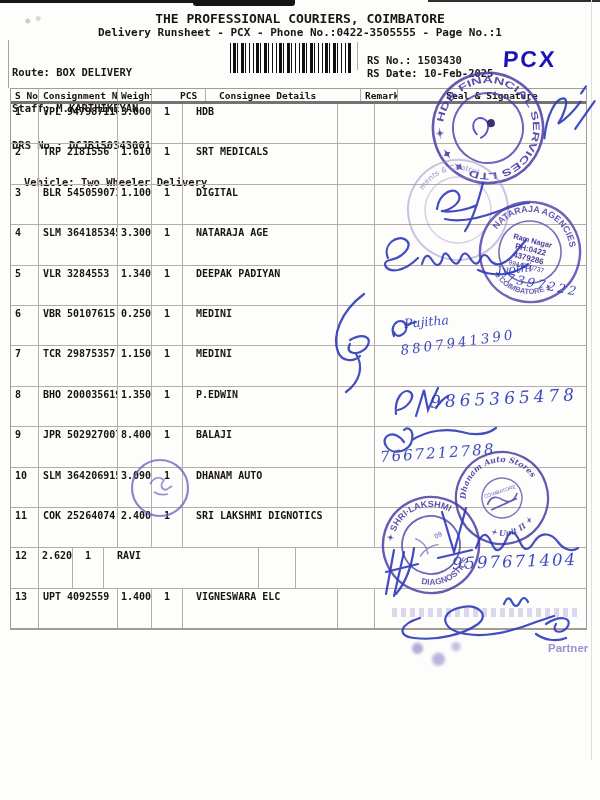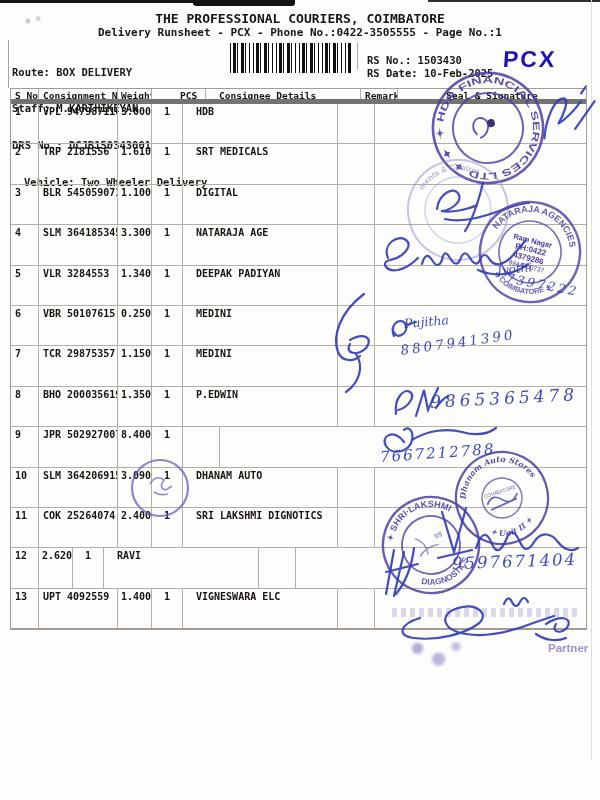--- a/index.html
+++ b/index.html
@@ -24,21 +24,21 @@
   .vline-b{left:357px;top:42px;width:1px;height:28px;background:#b3aca5;}
   .barcode{left:230px;top:43px;width:121px;height:30px;background:
     repeating-linear-gradient(90deg,#101010 0 1px,#fff 1px 3px,#101010 3px 6px,#fff 6px 7px,
     #101010 7px 8px,#fff 8px 11px,#101010 11px 14px,#fff 14px 15px,#101010 15px 16px,#fff 16px 19px,
     #101010 19px 20px,#fff 20px 23px);}
   .logo{left:503px;top:46px;font-family:"Liberation Sans",sans-serif;font-weight:bold;
         font-size:23px;color:#1d12b5;letter-spacing:2px;transform:skewX(-4deg);}
   
   #tbl{left:10px;top:88px;width:577px;border:1px solid #a49b93;box-sizing:border-box;}
   .trow{display:flex;height:40.4px;border-bottom:1px solid #b6aea6;box-sizing:border-box;}
-  .trow.hrow{height:15px;border-bottom:5px solid #737373;}
+  .trow.hrow{height:15px;border-bottom:3px solid #737373;}
   .trow:last-child{border-bottom:1px solid #a49b93;}
   .cell{box-sizing:border-box;border-right:1px solid #b6aea6;font-weight:bold;font-size:10px;
         color:#17130f;padding:2px 0 0 4px;white-space:nowrap;overflow:hidden;}
   .hrow .cell{font-size:9.5px;padding-top:1px;}
   .c-sno{width:28px;}
   .c-cons{width:79px;}
   .c-wt{width:34px;padding-left:3px;}
   .c-pcs{width:31px;padding-left:12px;}
   .c-cgd{width:155px;padding-left:13px;}
   .c-rmk{width:37px;}
@@ -167,20 +167,21 @@
         <div class="cell c-pcs">1</div>
         <div class="cell c-cgd">P.EDWIN</div>
         <div class="cell c-rmk"></div>
         <div class="cell c-seal"></div>
       </div>
       <div class="trow">
         <div class="cell c-sno">9</div>
         <div class="cell c-cons">JPR 502927007</div>
         <div class="cell c-wt">8.400</div>
         <div class="cell c-pcs">1</div>
+        <div class="cell c-cgd">BALAJI</div>
         <div class="cell c-rmk"></div>
         <div class="cell c-seal"></div>
       </div>
       <div class="trow">
         <div class="cell c-sno">10</div>
         <div class="cell c-cons">SLM 364206915</div>
         <div class="cell c-wt">3.090</div>
         <div class="cell c-pcs">1</div>
         <div class="cell c-cgd">DHANAM AUTO</div>
         <div class="cell c-rmk"></div>

